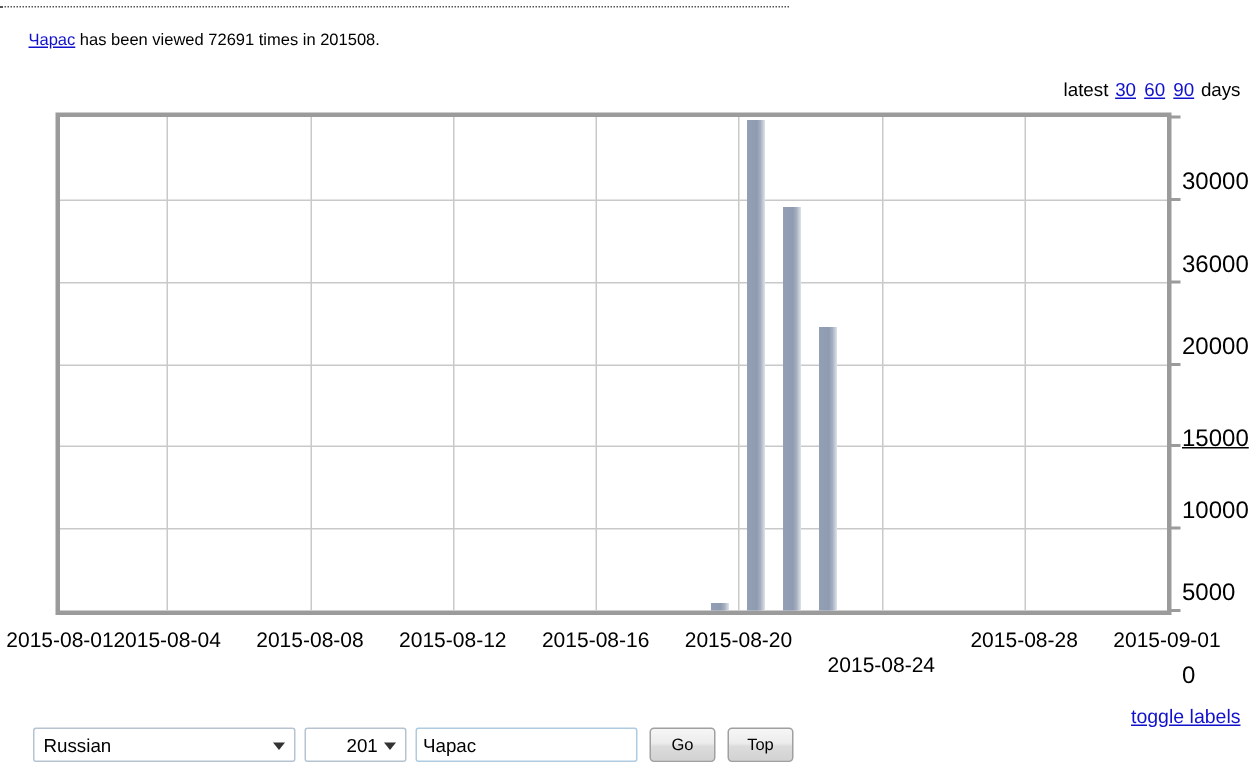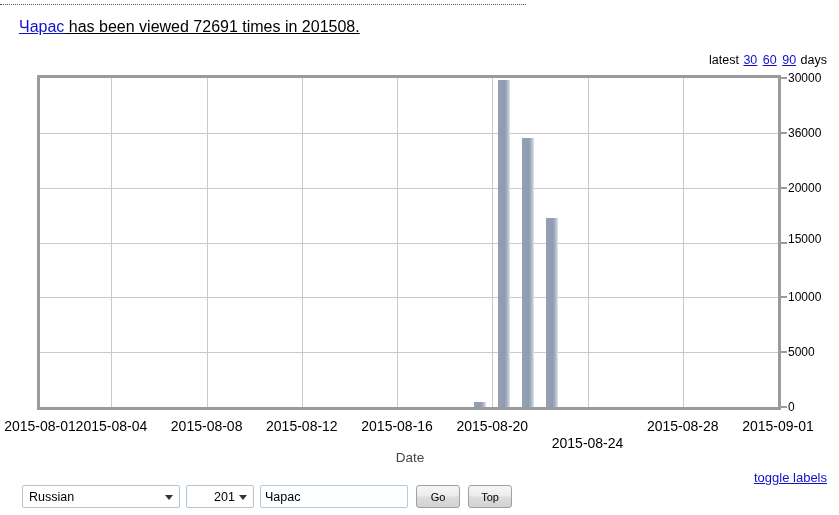--- a/index.html
+++ b/index.html
@@ -25,25 +25,24 @@
     width: 526px;
     height: 0;
     border-top: 1px dotted #555555;
   }
 
   
   #headline {
     position: absolute;
     left: 19px;
     top: 18px;
-    font-size: 16px;
+    font-size: 11px;
     line-height: 18px;
     white-space: nowrap;
     color: #000000;
-    text-decoration: underline;
   }
   #headline a {
     color: #1111cc;
     text-decoration: underline;
   }
 
   
   #latest-links {
     position: absolute;
     right: 12px;
@@ -96,24 +95,25 @@
   .ytick {
     position: absolute;
     right: -9px;
     width: 8px;
     height: 0;
     border-top: 2px solid #9b9b9b;
   }
   .ylabel {
     position: absolute;
     left: 788px;
-    font-size: 12px;
+    font-size: 16px;
     color: #000000;
     line-height: 12px;
     white-space: nowrap;
+    margin-top: 44px;
   }
   .bar {
     position: absolute;
     bottom: 0;
     background: #8e9ab0;
     background: linear-gradient(to right, #939fb4 0%, #8f9bb1 55%, #a6afc0 75%, #dfe3ea 100%);
   }
   .xlabel {
     position: absolute;
     top: 358px;
@@ -176,21 +176,21 @@
     right: 7px;
     top: 50%;
     margin-top: -2px;
     width: 0;
     height: 0;
     border-left: 4px solid transparent;
     border-right: 4px solid transparent;
     border-top: 5px solid #333333;
     pointer-events: none;
   }
-  #select-language { width: 158px; }
+  #select-language { width: 175px; }
   #select-period  { width: 68px; padding-left: 27px; }
 
   #term-input {
     font-family: "Liberation Sans", sans-serif;
     font-size: 12.5px;
     height: 23px;
     width: 148px;
     margin-left: 6px;
     padding: 1px 4px;
     border: 1px solid #aecbe0;
@@ -254,37 +254,36 @@
       <div class="grid-v" style="left: 642.774px;"></div>
       <div class="bar" title="2015-08-19: 450" style="left: 434px; width: 12px; height: 5px;"></div>
       <div class="bar" title="2015-08-20: 29800" style="left: 458px; width: 12px; height: 327px;"></div>
       <div class="bar" title="2015-08-21: 24500" style="left: 482px; width: 12px; height: 269px;"></div>
       <div class="bar" title="2015-08-22: 17200" style="left: 506px; width: 12px; height: 189px;"></div>
     </div>
   <div id="yaxis">
       <div class="ylabel" style="top: 341px;">0</div>
       <div class="ylabel" style="top: 286.167px;">5000</div>
       <div class="ylabel" style="top: 231.333px;">10000</div>
-      <div class="ylabel" style="top: 173px;">15000</div>
+      <div class="ylabel" style="top: 183px; text-decoration: underline;">15000</div>
       <div class="ylabel" style="top: 121.667px;">20000</div>
       <div class="ylabel" style="top: 66.8333px;">36000</div>
       <div class="ylabel" style="top: 12px;">30000</div>
     </div>
   <div id="xaxis">
       <div class="xlabel" style="left: 40px;">2015-08-01</div>
       <div class="xlabel" style="left: 111.419px;">2015-08-04</div>
       <div class="xlabel" style="left: 206.645px;">2015-08-08</div>
       <div class="xlabel" style="left: 301.871px; text-align: right;">2015-08-12</div>
       <div class="xlabel" style="left: 397.097px;">2015-08-16</div>
       <div class="xlabel" style="left: 492.323px;">2015-08-20</div>
       <div class="xlabel" style="left: 587.548px; margin-top: 17px;">2015-08-24</div>
       <div class="xlabel" style="left: 682.774px;">2015-08-28</div>
       <div class="xlabel" style="left: 778px;">2015-09-01</div>
     </div>
-  <div id="xaxis-title">Date</div>
 </div>
 
 <div id="toggle-labels">
   <a href="#">toggle labels</a>
 </div>
 
 <div id="form-bar">
   <span class="select-wrap">
     <select class="ctl" id="select-language"><option>Russian</option></select>
     <span class="arrow"></span>

